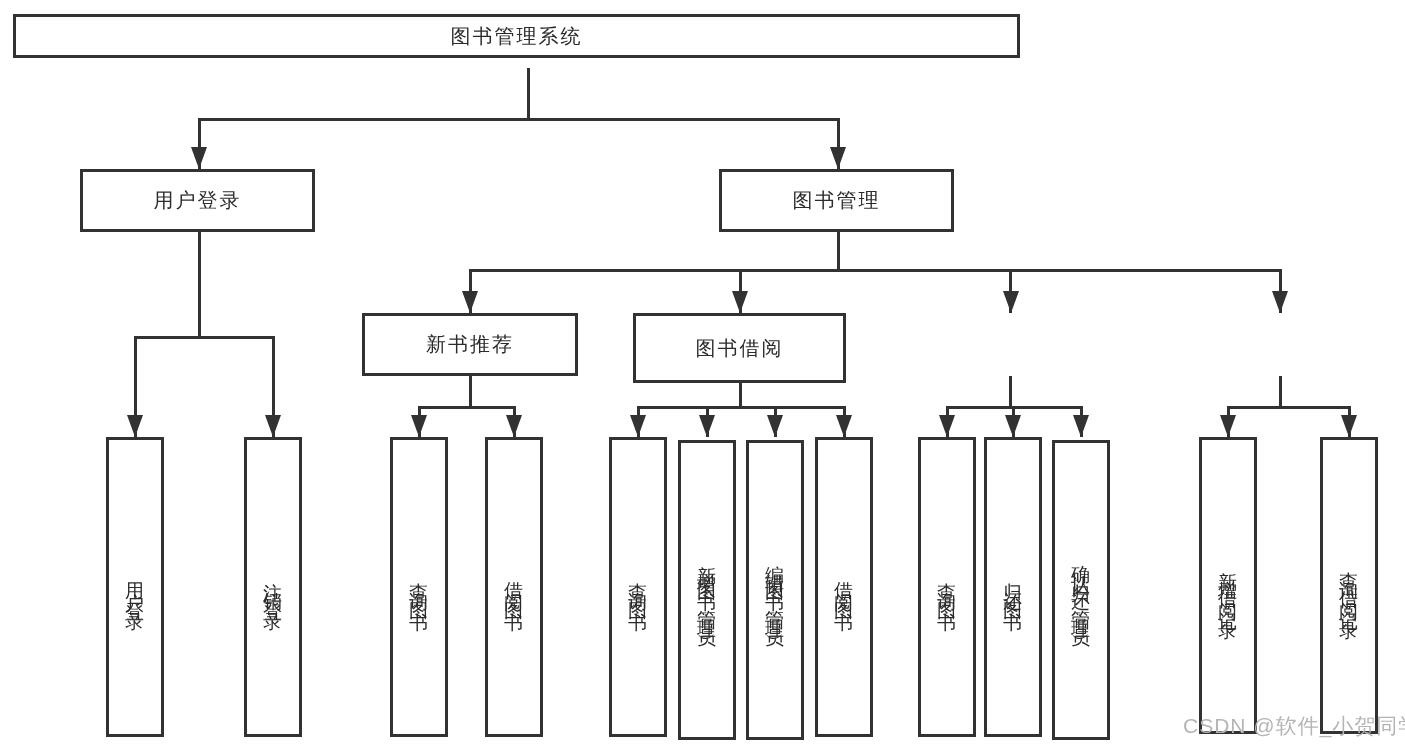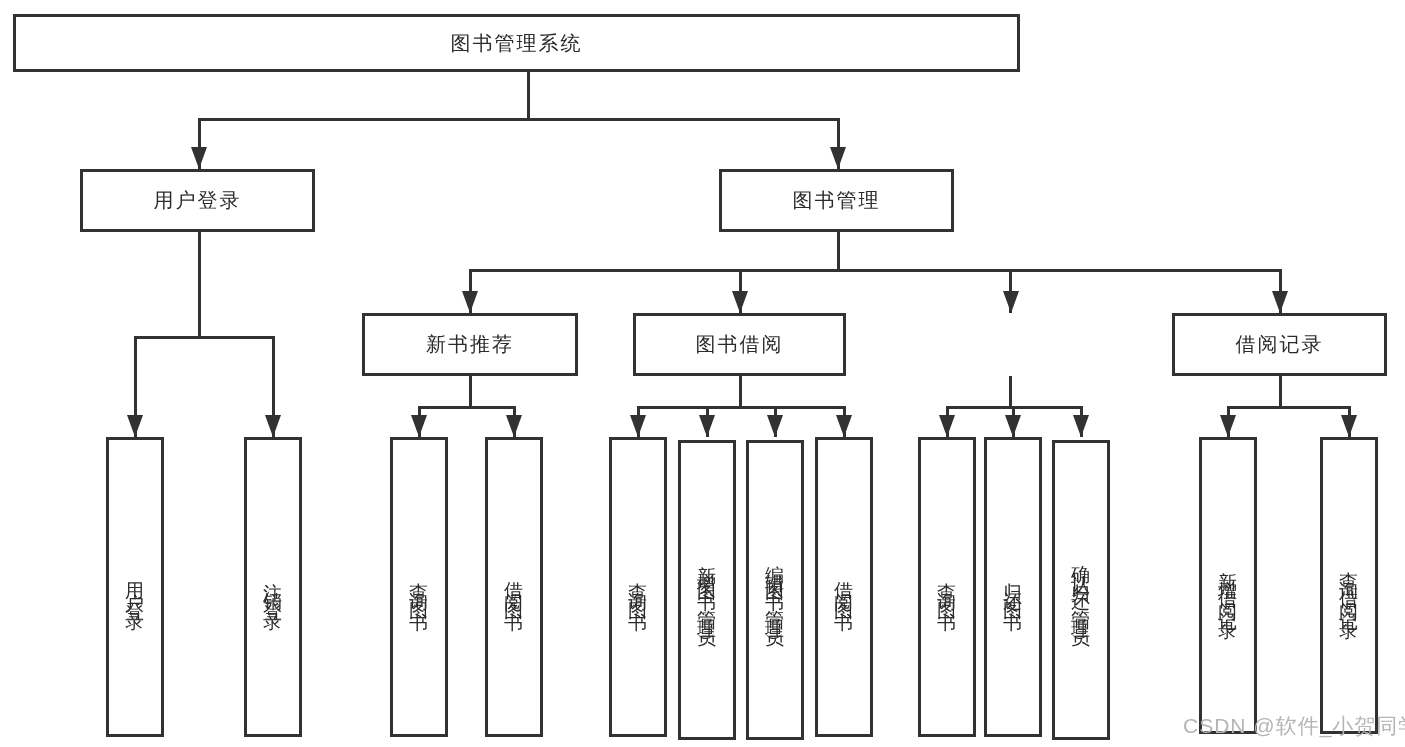--- a/index.html
+++ b/index.html
@@ -116,28 +116,27 @@
   <div class="vline" style="left:1079.5px; top:406px; height:31px;"></div>
   <div class="arrow-down" style="left:1073px; top:415px;"></div>
 
   <div class="vline" style="left:1278.5px; top:376px; height:32px;"></div>
   <div class="hline" style="left:1226.5px; top:406px; width:124px;"></div>
   <div class="vline" style="left:1226.5px; top:406px; height:31px;"></div>
   <div class="arrow-down" style="left:1220px; top:415px;"></div>
   <div class="vline" style="left:1347.5px; top:406px; height:31px;"></div>
   <div class="arrow-down" style="left:1341px; top:415px;"></div>
 
-  <div class="node" style="left:13px; top:14px; width:1007px; height:58px;">图书管理系统</div>
+  <div class="node" style="left:13px; top:14px; width:1007px; height:44px;">图书管理系统</div>
 
   <div class="node" style="left:80px; top:169px; width:235px; height:63px;">用户登录</div>
   <div class="node" style="left:719px; top:169px; width:235px; height:63px;">图书管理</div>
 
   <div class="node" style="left:362px; top:313px; width:216px; height:63px;">新书推荐</div>
-  <div class="node" style="left:633px; top:313px; width:213px; height:63px;">图书借阅</div>
-  <div class="node" style="left:1172px; top:313px; width:215px; height:63px;">借阅记录</div>
+  <div class="node" style="left:633px; top:313px; width:213px; height:70px;">图书借阅</div>
 
   <div class="node leaf" style="left:106px; top:437px; width:58px; height:300px;">用户登录</div>
   <div class="node leaf" style="left:244px; top:437px; width:58px; height:300px;">注销登录</div>
 
   <div class="node leaf" style="left:390px; top:437px; width:58px; height:300px;">查询图书</div>
   <div class="node leaf" style="left:485px; top:437px; width:58px; height:300px;">借阅图书</div>
 
   <div class="node leaf" style="left:609px; top:437px; width:58px; height:300px;">查询图书</div>
   <div class="node leaf long" style="left:678px; top:440px; width:58px; height:300px;">新增图书（管理员）</div>
   <div class="node leaf long" style="left:746px; top:440px; width:58px; height:300px;">编辑图书（管理员）</div>

